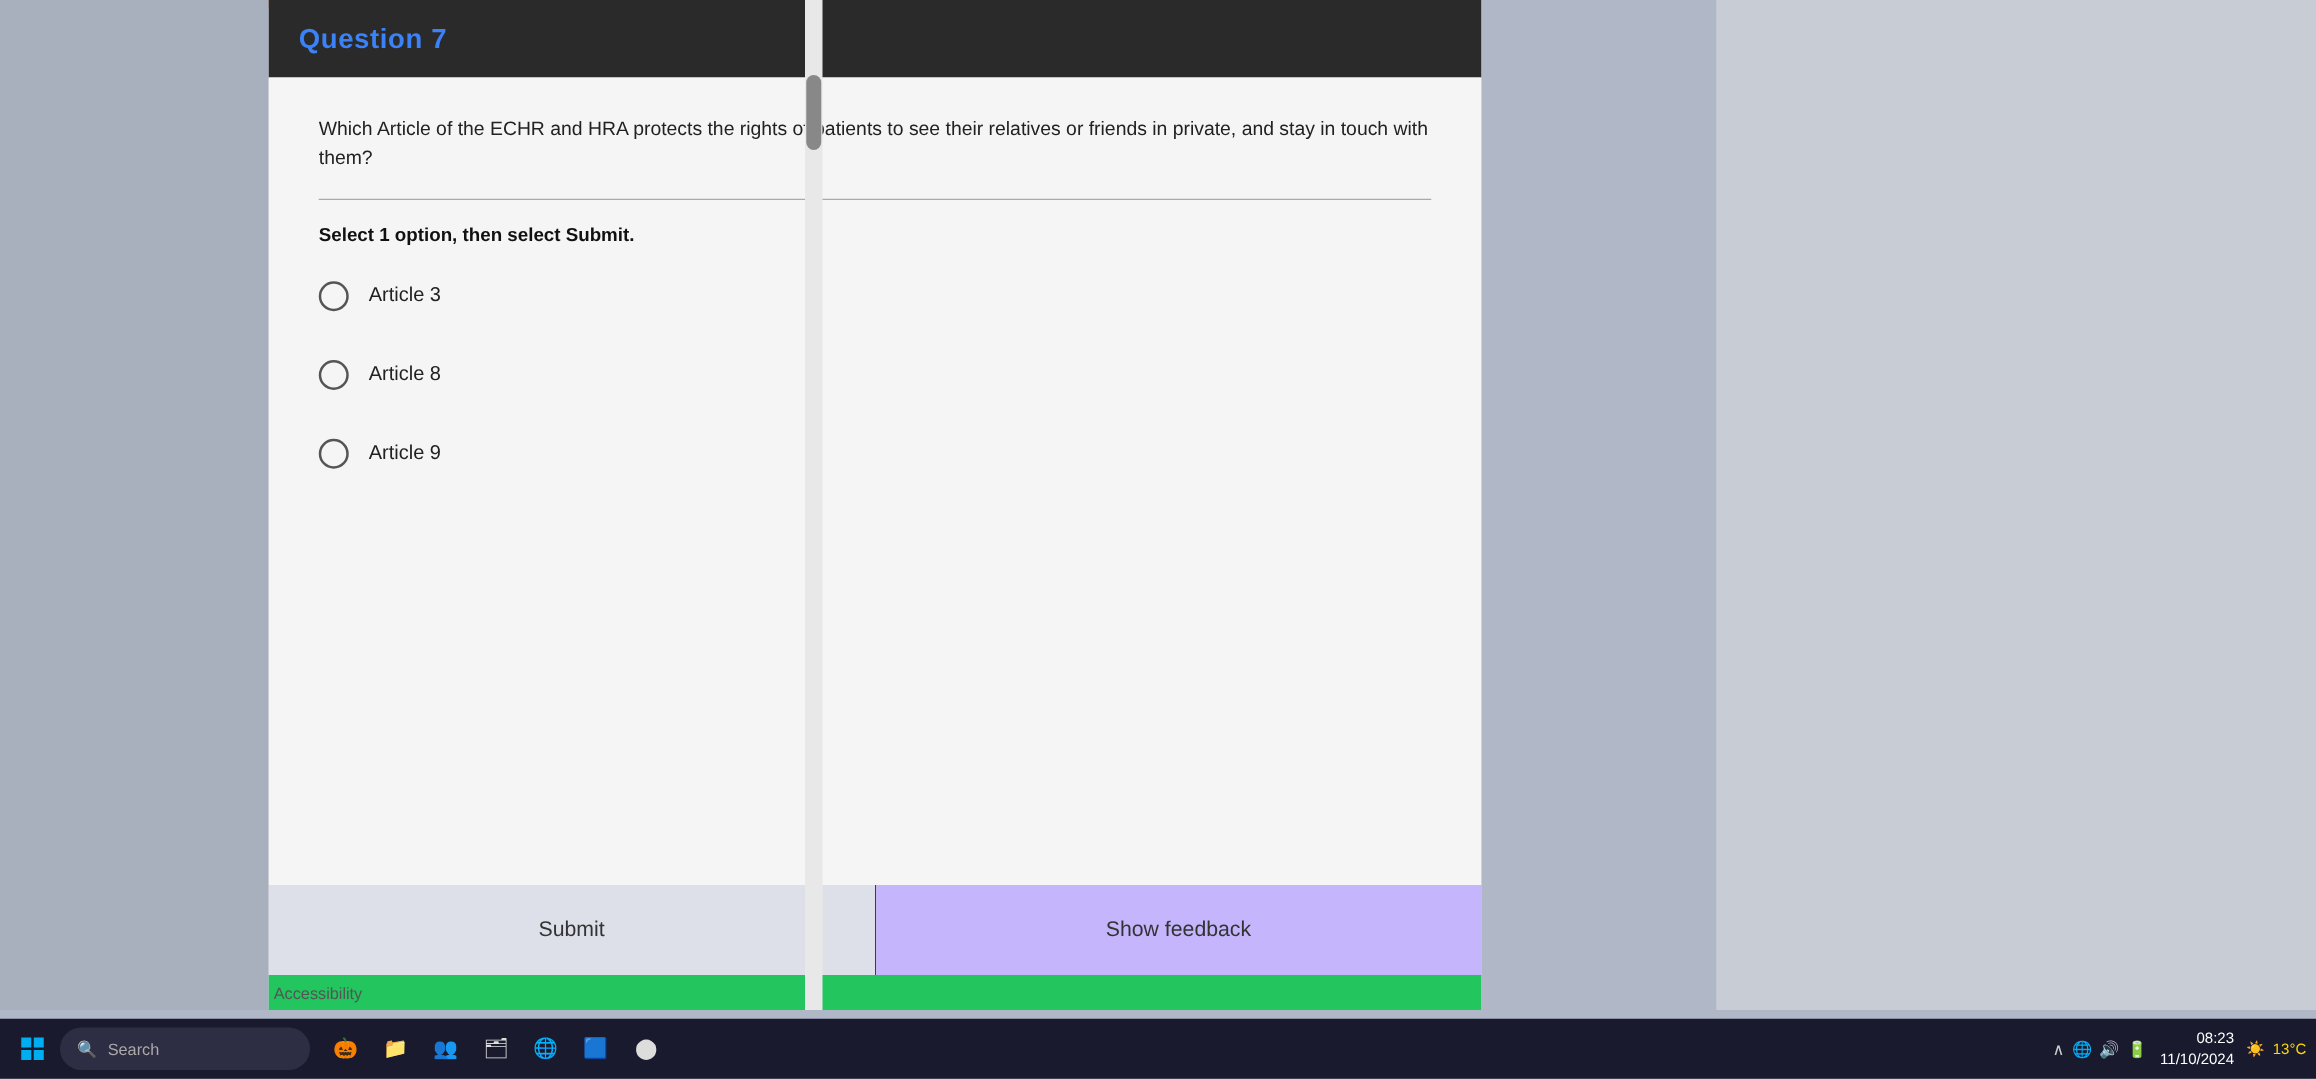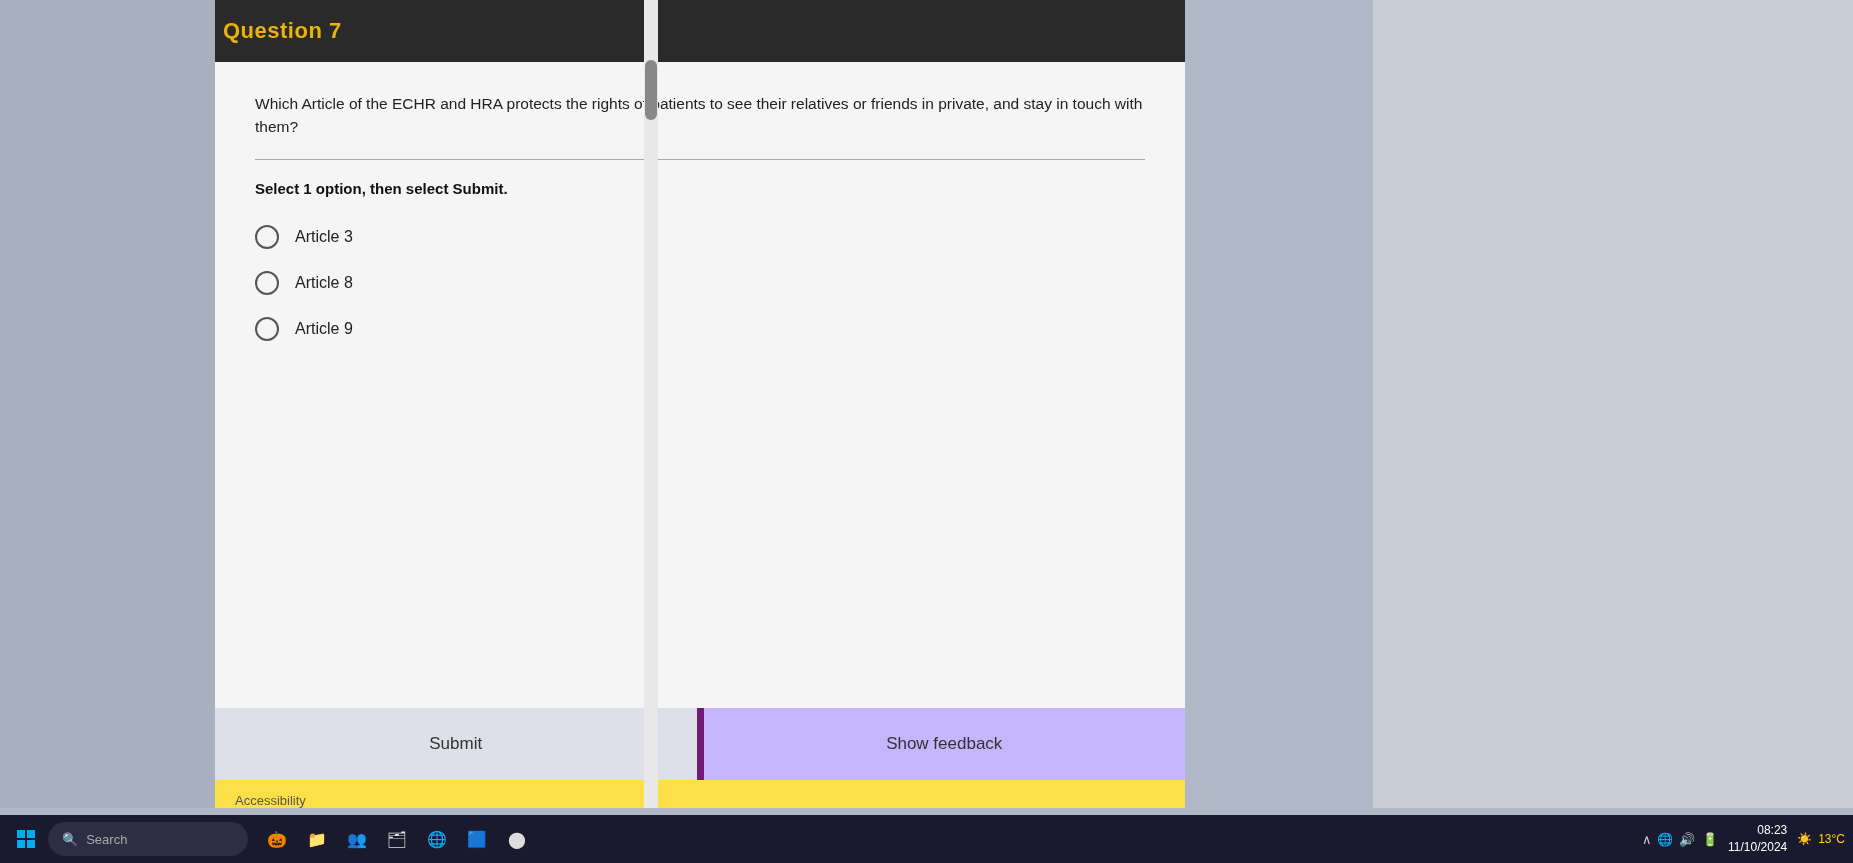--- a/index.html
+++ b/index.html
@@ -21,22 +21,22 @@
       width: 970px;
       bottom: 55px;
       background: #f0f0f0;
       display: flex;
       flex-direction: column;
     }
 
     
     .question-header {
       background: #2a2a2a;
-      color: #eab308;
-      padding: 18px 24px 18px 8px;
+      color: #3b82f6;
+      padding: 18px 24px 18px 24px;
       font-size: 22px;
       font-weight: bold;
       letter-spacing: 0.5px;
       flex-shrink: 0;
     }
 
     
     .question-body {
       background: #f5f5f5;
       flex: 1;
@@ -62,21 +62,21 @@
       font-size: 15px;
       font-weight: bold;
       color: #111;
       margin-bottom: 28px;
     }
 
     
     .options-list {
       display: flex;
       flex-direction: column;
-      gap: 22px;
+      gap: 39px;
       flex: 1;
     }
 
     .option-item {
       display: flex;
       align-items: center;
       gap: 16px;
       cursor: pointer;
     }
 
@@ -103,39 +103,39 @@
       flex-shrink: 0;
     }
 
     .btn-submit {
       flex: 1;
       background: #dde0e8;
       border: none;
       font-size: 17px;
       color: #333;
       cursor: pointer;
-      border-right: 7px solid #701a75;
+      border-right: 1px solid #701a75;
     }
 
     .btn-show-feedback {
       flex: 1;
       background: #c4b5fd;
       border: none;
       font-size: 17px;
       color: #333;
       cursor: pointer;
     }
 
     
     .accessibility-bar {
-      background: #fde047;
+      background: #22c55e;
       height: 28px;
       display: flex;
-      align-items: flex-end;
-      padding-left: 20px;
+      align-items: center;
+      padding-left: 4px;
     }
 
     .accessibility-text {
       font-size: 13px;
       color: #555;
     }
 
     
     .taskbar {
       position: absolute;

